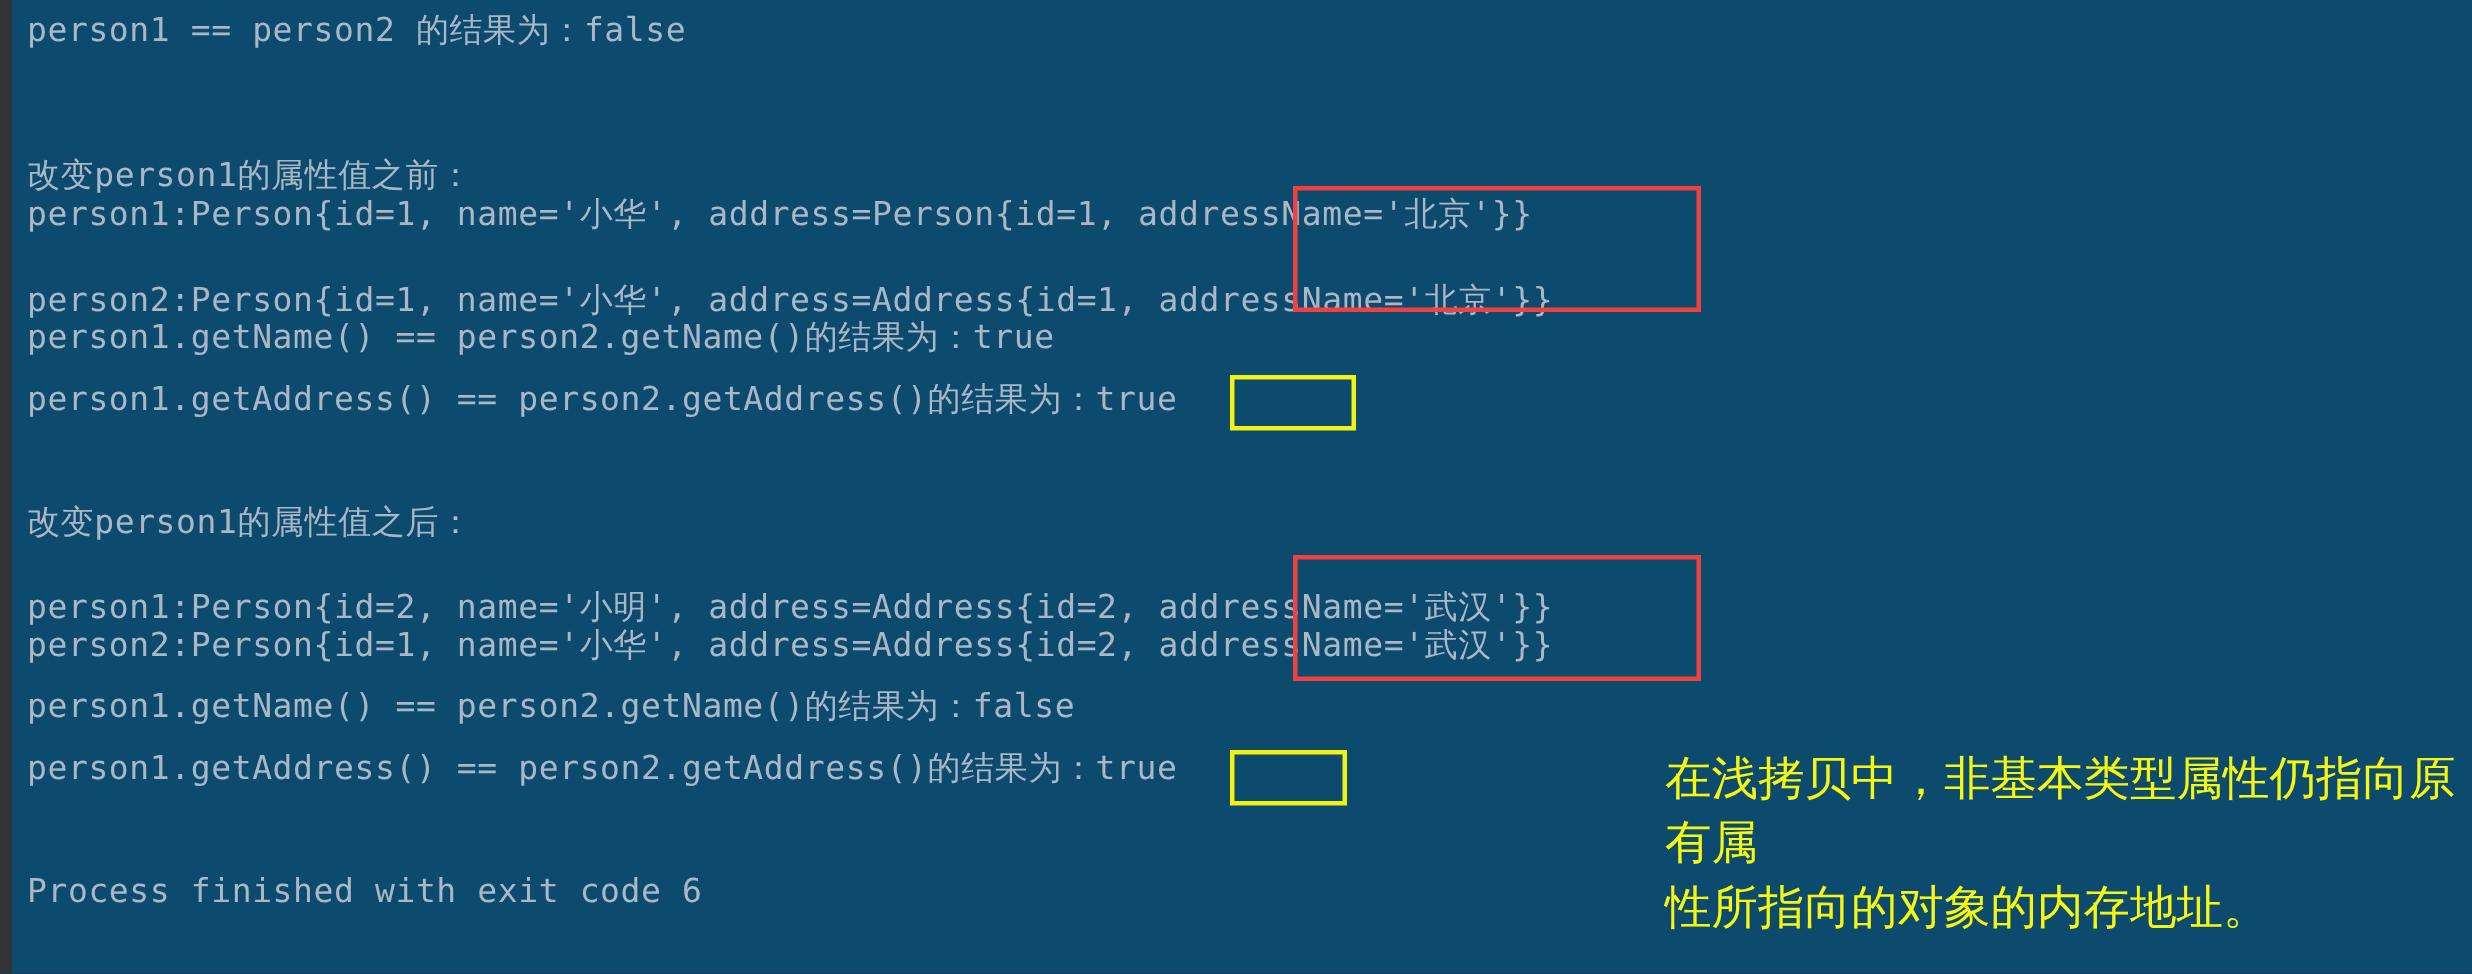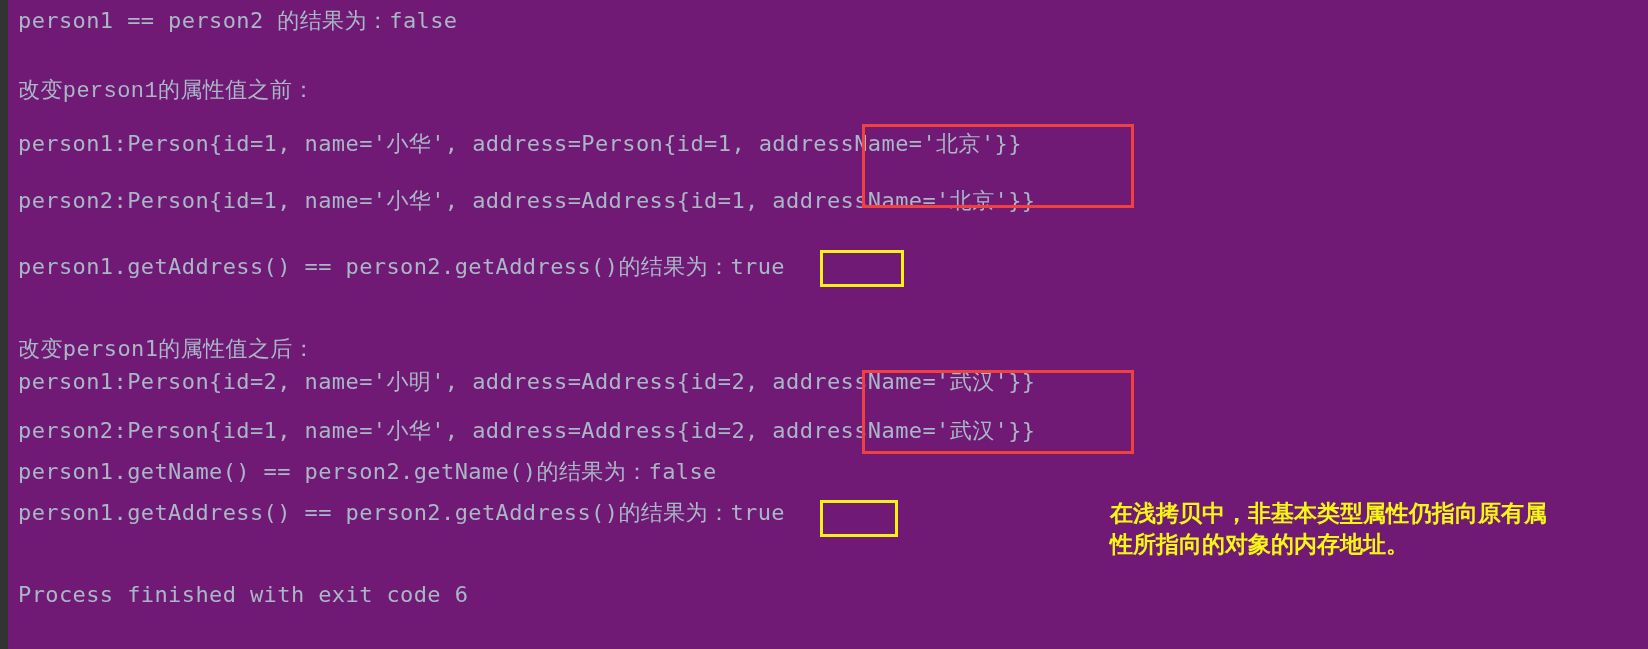--- a/index.html
+++ b/index.html
@@ -63,42 +63,43 @@
   .hl-yellow {
     border: 3px solid #f2f213;
   }
 
   
   #annotation {
     position: absolute;
     white-space: pre-line;
     color: #f6f613;
     font-family: "DejaVu Sans", "Liberation Sans", sans-serif;
-    font-size: 23px;
-    line-height: 31px;
-    font-weight: 700;
+    font-size: 31px;
+    line-height: 43px;
+    font-weight: 400;
   }
 </style>
 </head>
 <body>
 
-<div id="console" style="background: #701a75;">
+<div id="console" style="background: #0c4a6e;">
 
   <div id="gutter" style="background: rgb(49, 51, 53);"></div>
 
   <div id="lines">
     <div class="line" style="top: 0px; color: rgb(169, 183, 198);">person1 == person2 的结果为：false</div>
     <div class="line blank" style="top:41px"></div>
-    <div class="line" style="top: 71px; color: rgb(169, 183, 198); font-family: Liberation Mono, monospace;">改变person1的属性值之前：</div>
+    <div class="line" style="top: 97px; color: rgb(169, 183, 198);">改变person1的属性值之前：</div>
     <div class="line" style="top: 123px; color: rgb(169, 183, 198);">person1:Person{id=1, name='小华', address=Person{id=1, addressName='北京'}}</div>
     <div class="line" style="top: 180px; color: rgb(169, 183, 198);">person2:Person{id=1, name='小华', address=Address{id=1, addressName='北京'}}</div>
+    <div class="line" style="top: 205px; color: rgb(169, 183, 198);">person1.getName() == person2.getName()的结果为：true</div>
     <div class="line" style="top: 246px; color: rgb(169, 183, 198);">person1.getAddress() == person2.getAddress()的结果为：true</div>
     <div class="line blank" style="top:287px"></div>
     <div class="line" style="top: 328px; color: rgb(169, 183, 198);">改变person1的属性值之后：</div>
-    <div class="line" style="top: 361px; color: rgb(169, 183, 198);">person1:Person{id=2, name='小明', address=Address{id=2, addressName='武汉'}}</div>
+    <div class="line" style="top: 385px; color: rgb(169, 183, 198);">person1:Person{id=2, name='小明', address=Address{id=2, addressName='武汉'}}</div>
     <div class="line" style="top: 410px; color: rgb(169, 183, 198);">person2:Person{id=1, name='小华', address=Address{id=2, addressName='武汉'}}</div>
     <div class="line" style="top: 451px; color: rgb(169, 183, 198);">person1.getName() == person2.getName()的结果为：false</div>
     <div class="line" style="top: 492px; color: rgb(169, 183, 198);">person1.getAddress() == person2.getAddress()的结果为：true</div>
     <div class="line blank" style="top:533px"></div>
     <div class="line" style="top: 574px; color: rgb(169, 183, 198);">Process finished with exit code 6</div>
   </div>
 
   <div class="hl hl-red" id="hl0" style="left: 862px; top: 124px; width: 272px; height: 84px; border-color: rgb(240, 64, 64);"></div>
   <div class="hl hl-yellow" id="hl1" style="left: 820px; top: 250px; width: 84px; height: 37px; border-color: rgb(242, 242, 19);"></div>
   <div class="hl hl-red" id="hl2" style="left: 862px; top: 370px; width: 272px; height: 84px; border-color: rgb(240, 64, 64);"></div>

